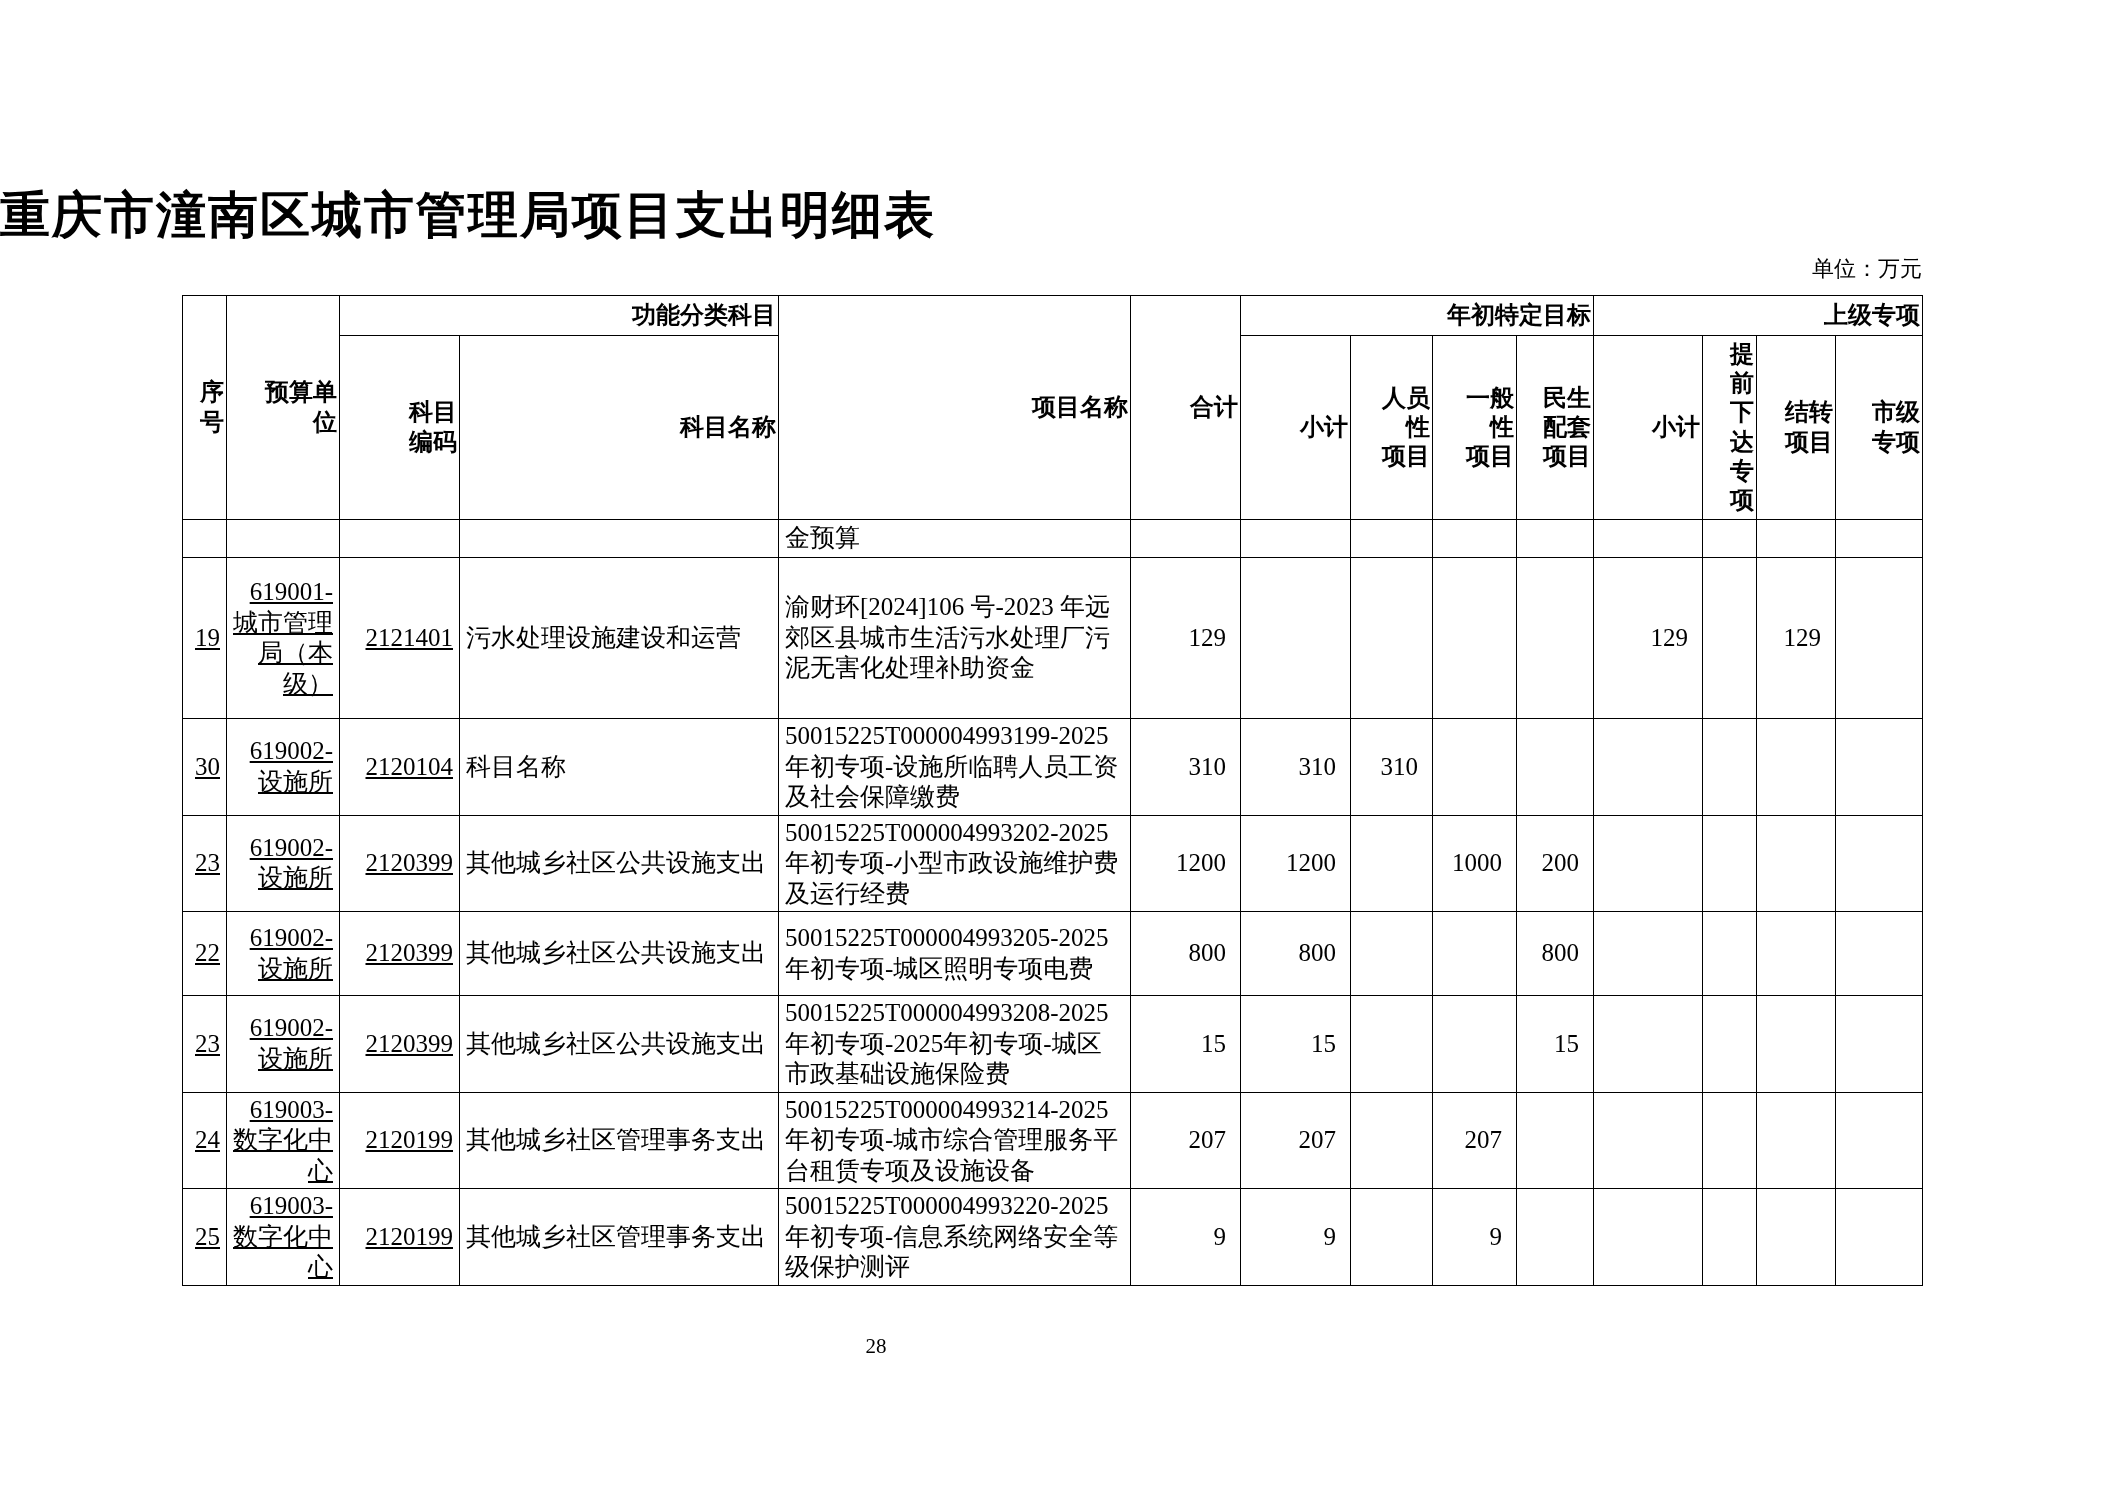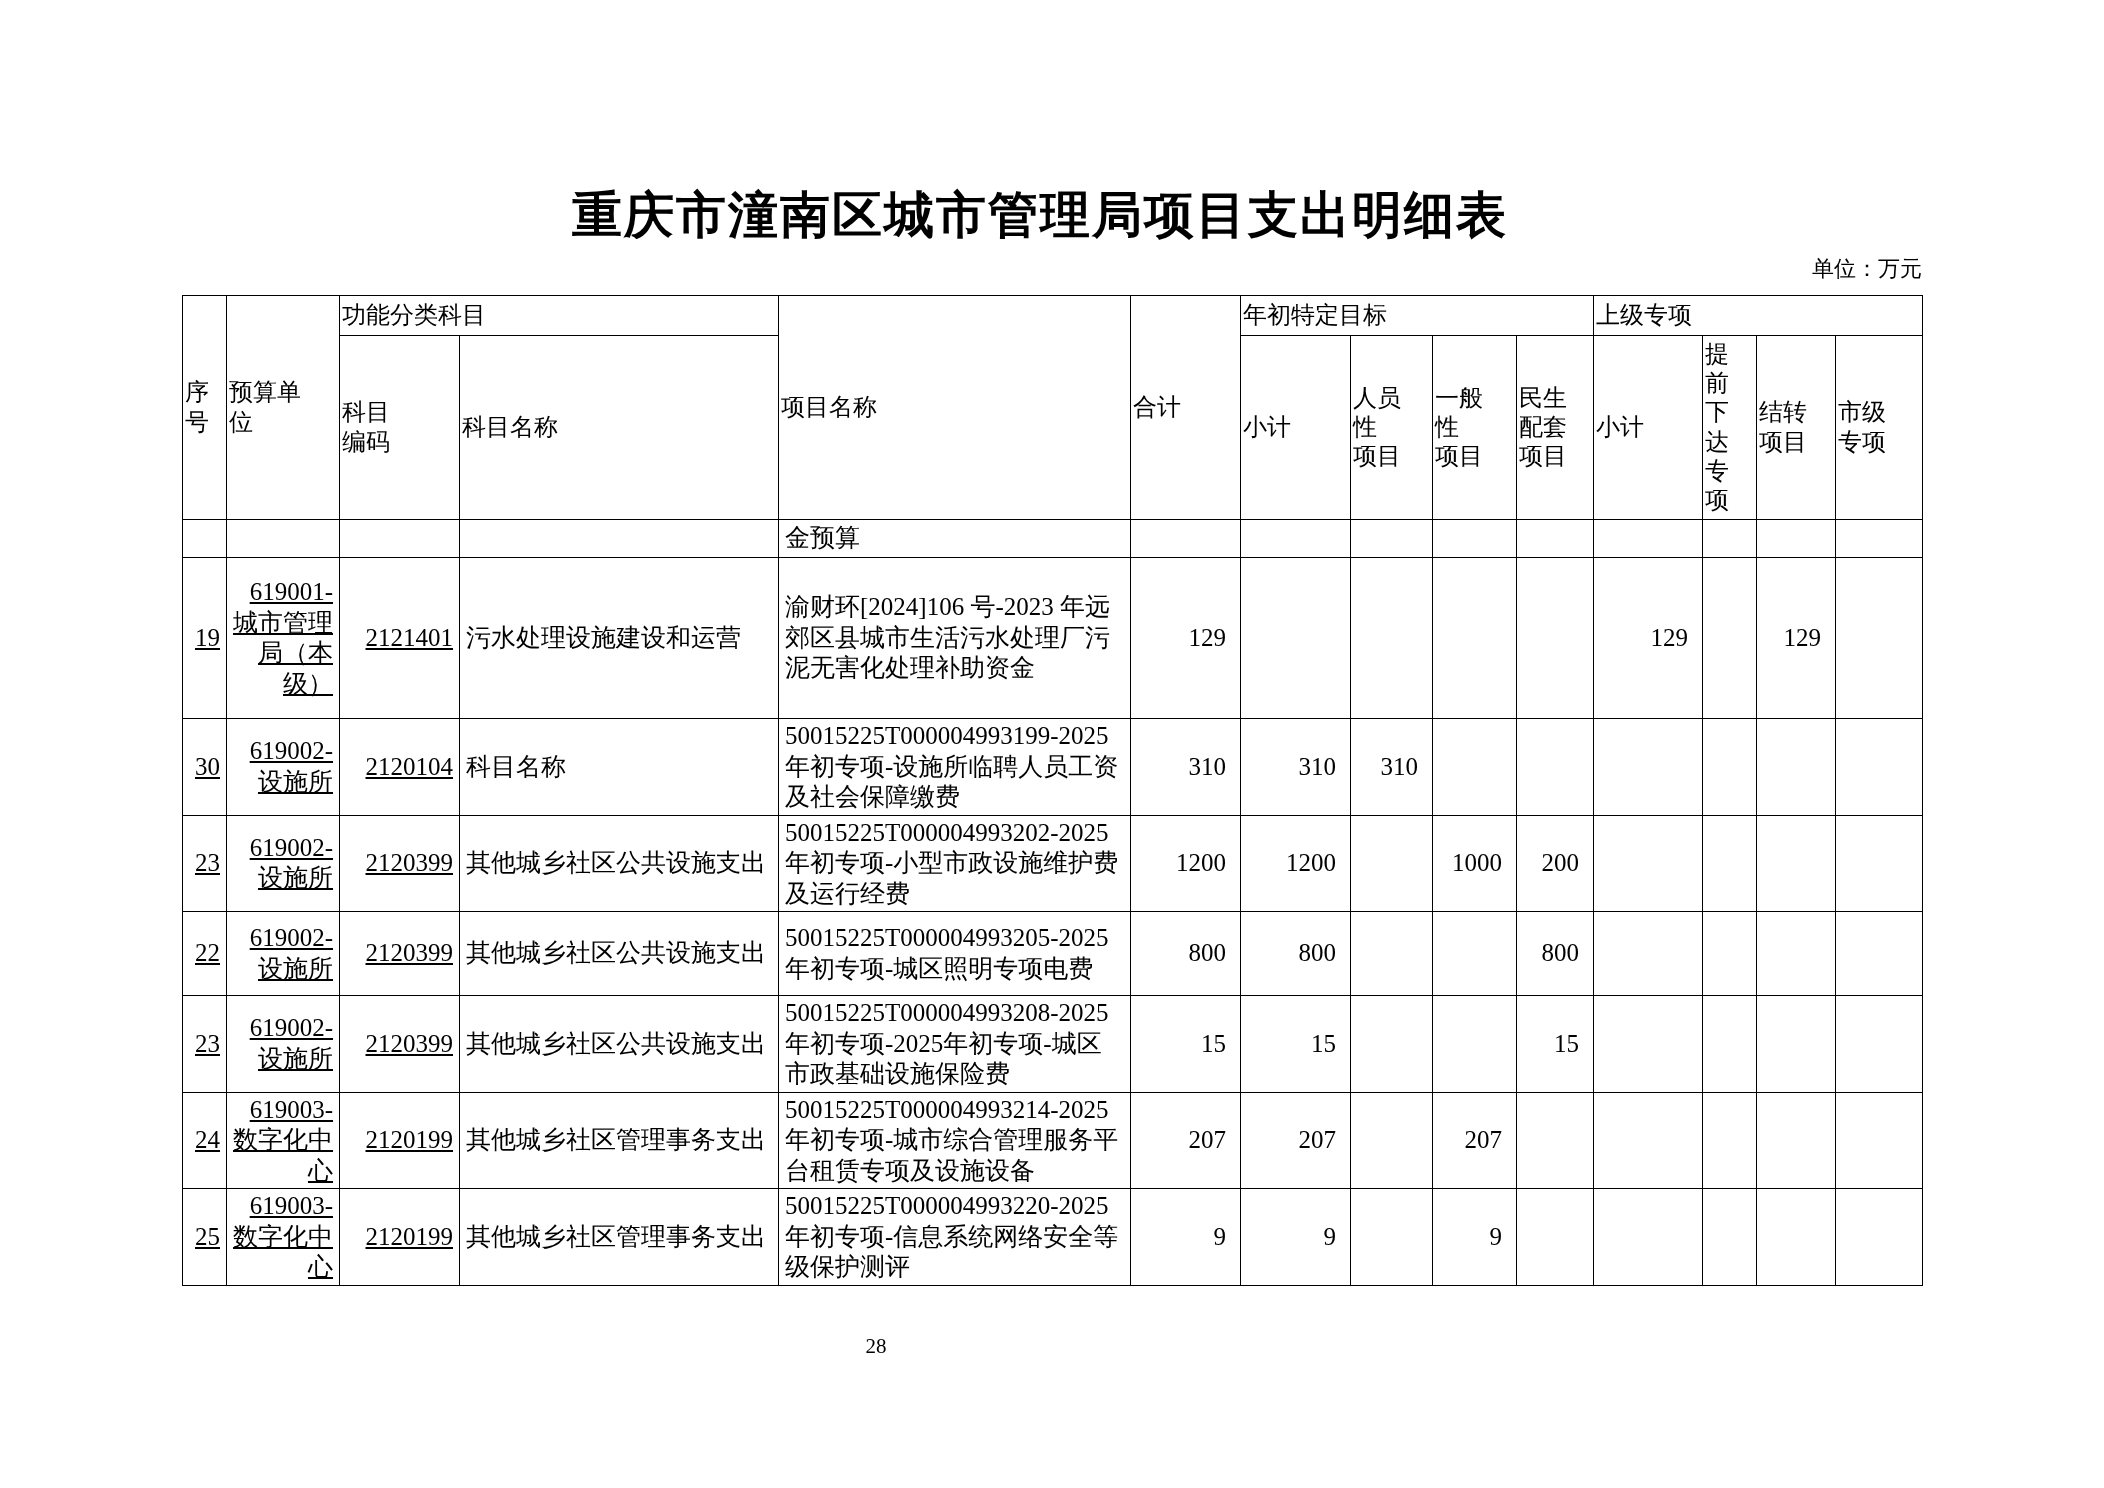--- a/index.html
+++ b/index.html
@@ -3,36 +3,36 @@
 <meta charset="utf-8">
 <style>
   * { margin:0; padding:0; box-sizing:border-box; }
   html, body { background:#fff; }
   body {
     width:2104px; height:1488px; position:relative; overflow:hidden;
     font-family:"Liberation Serif","DejaVu Serif",serif; color:#000;
   }
   .title {
     position:absolute; top:182px; left:0; width:2080px;
-    text-align:center; font-size:50px; font-weight:bold; letter-spacing:2px;
+    font-size:50px; font-weight:bold; letter-spacing:2px;
   }
   .unit-note {
     position:absolute; top:254px; right:182px; font-size:22px;
   }
   table.budget {
     position:absolute; left:182px; top:295px; width:1740px;
     border-collapse:collapse; table-layout:fixed;
   }
   .budget th, .budget td {
     border:1px solid #000;
     font-size:25px; line-height:1.22; vertical-align:middle;
     padding:2px 6px; overflow:hidden; word-break:normal;
   }
   .budget th {
-    font-weight:normal; font-size:24px; text-align:left; white-space:pre-line;
+    font-weight:bold; font-size:24px; text-align:right; white-space:pre-line;
     padding:2px 2px;
   }
   td.c { text-align:right;text-decoration:underline; }
   td.l { text-align:left;margin-top:29px; }
   td.n { text-align:right; padding-right:14px; }
   .page-num {
     position:absolute; top:1334px; left:0; width:1752px;
     text-align:center; font-size:21px;
   }
 </style>

